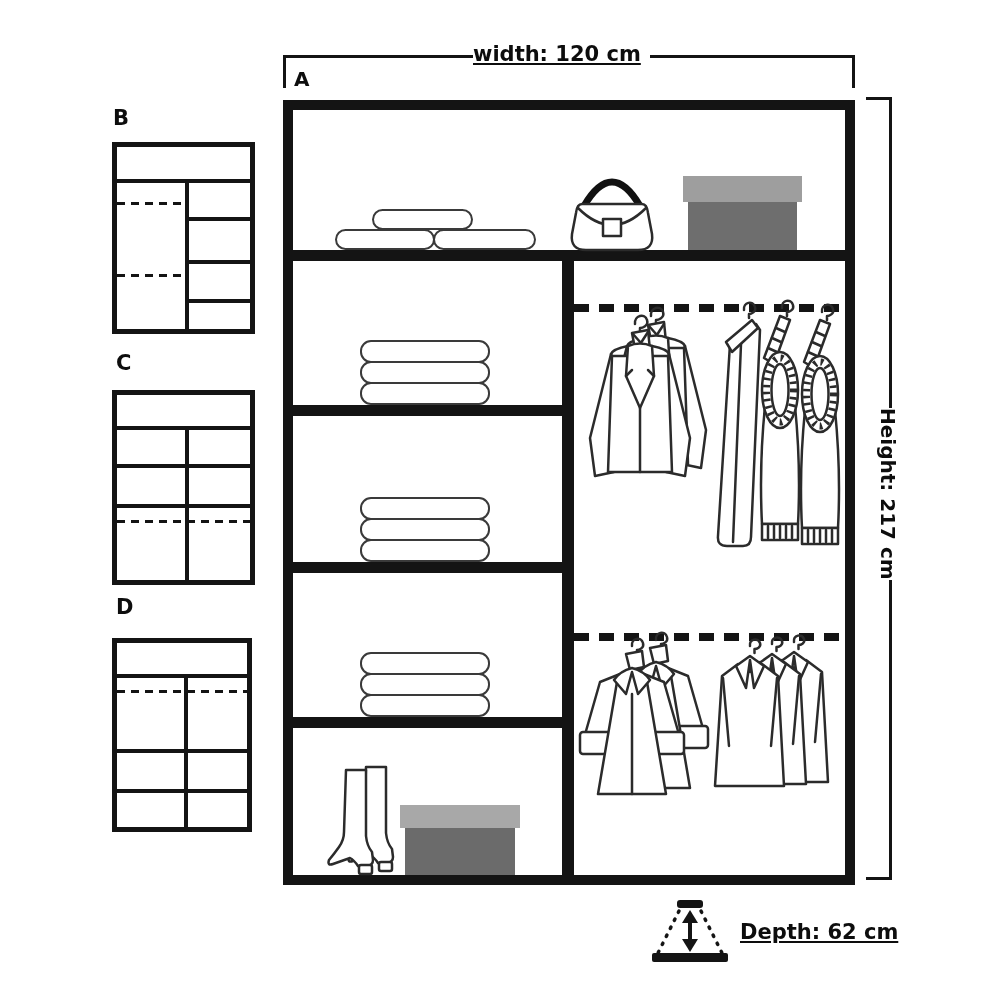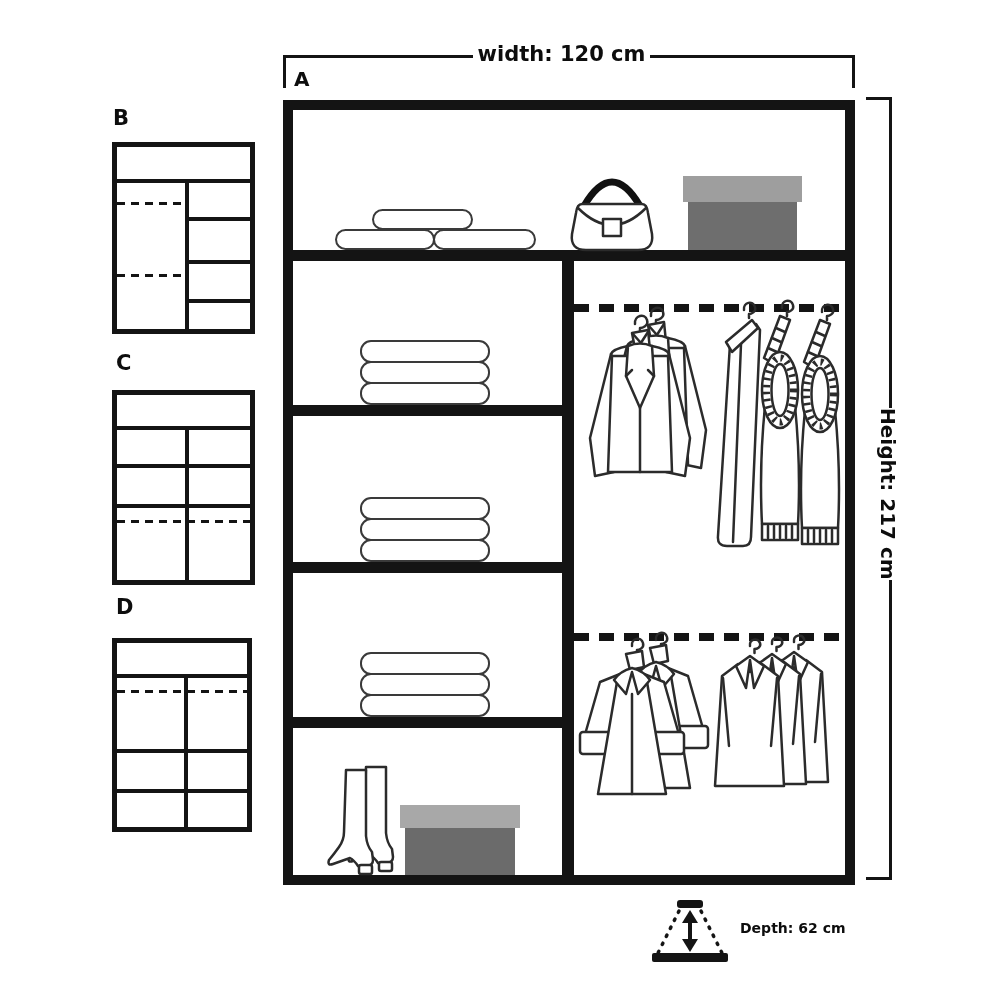--- a/index.html
+++ b/index.html
@@ -64,21 +64,21 @@
     <div class="mini-dash" style="left:0; top:47px; width:130px;"></div>
     <div class="hline" style="left:0; top:106px; width:130px; height:4px;"></div>
     <div class="hline" style="left:0; top:146px; width:130px; height:4px;"></div>
   </div>
 
   <div>
     <div class="hline" style="left:283px; top:55px; width:190px; height:3px;"></div>
     <div class="hline" style="left:650px; top:55px; width:205px; height:3px;"></div>
     <div class="vline" style="left:283px; top:55px; width:3px; height:33px;"></div>
     <div class="vline" style="left:852px; top:55px; width:3px; height:33px;"></div>
-    <div class="lbl" style="left:473px; top:42px; width:177px; text-align:center; font-size:21px;">width: 120 cm</div>
+    <div class="lbl" style="left:473px; top:42px; width:177px; text-align:left; font-size:21px;text-decoration:underline;">width: 120 cm</div>
   </div>
 
   <div class="lbl" style="left:294px; top:67px; font-size:20px;">A</div>
 
   <div>
     <div class="hline" style="left:866px; top:97px; width:26px; height:3px;"></div>
     <div class="vline" style="left:889px; top:97px; width:3px; height:311px;"></div>
     <div class="vertical-label" style="left:876px; top:408px; height:172px;">Height: 217 cm</div>
     <div class="vline" style="left:889px; top:580px; width:3px; height:300px;"></div>
     <div class="hline" style="left:866px; top:877px; width:26px; height:3px;"></div>
@@ -212,16 +212,16 @@
   <div>
     <svg style="left:646px; top:898px;" width="88" height="70" viewBox="0 0 88 70">
       <rect x="31" y="2" width="26" height="8" rx="3" fill="#141414"></rect>
       <path d="M33 13 L12 55" fill="none" stroke="#141414" stroke-width="3.5" stroke-dasharray="1.5 7.5" stroke-linecap="round"></path>
       <path d="M55 13 L76 55" fill="none" stroke="#141414" stroke-width="3.5" stroke-dasharray="1.5 7.5" stroke-linecap="round"></path>
       <rect x="6" y="55" width="76" height="9" rx="2" fill="#141414"></rect>
       <path d="M44 20 V46" fill="none" stroke="#141414" stroke-width="4"></path>
       <path d="M44 12 L36 25 L52 25 Z" fill="#141414"></path>
       <path d="M44 54 L36 41 L52 41 Z" fill="#141414"></path>
     </svg>
-    <div class="lbl" style="left:740px; top:920px; font-size:14px;">Depth: 62 cm</div>
+    <div class="lbl" style="left:740px; top:920px; font-size:21px;text-decoration:underline;">Depth: 62 cm</div>
   </div>
 
 </div>
 
 </body></html>

